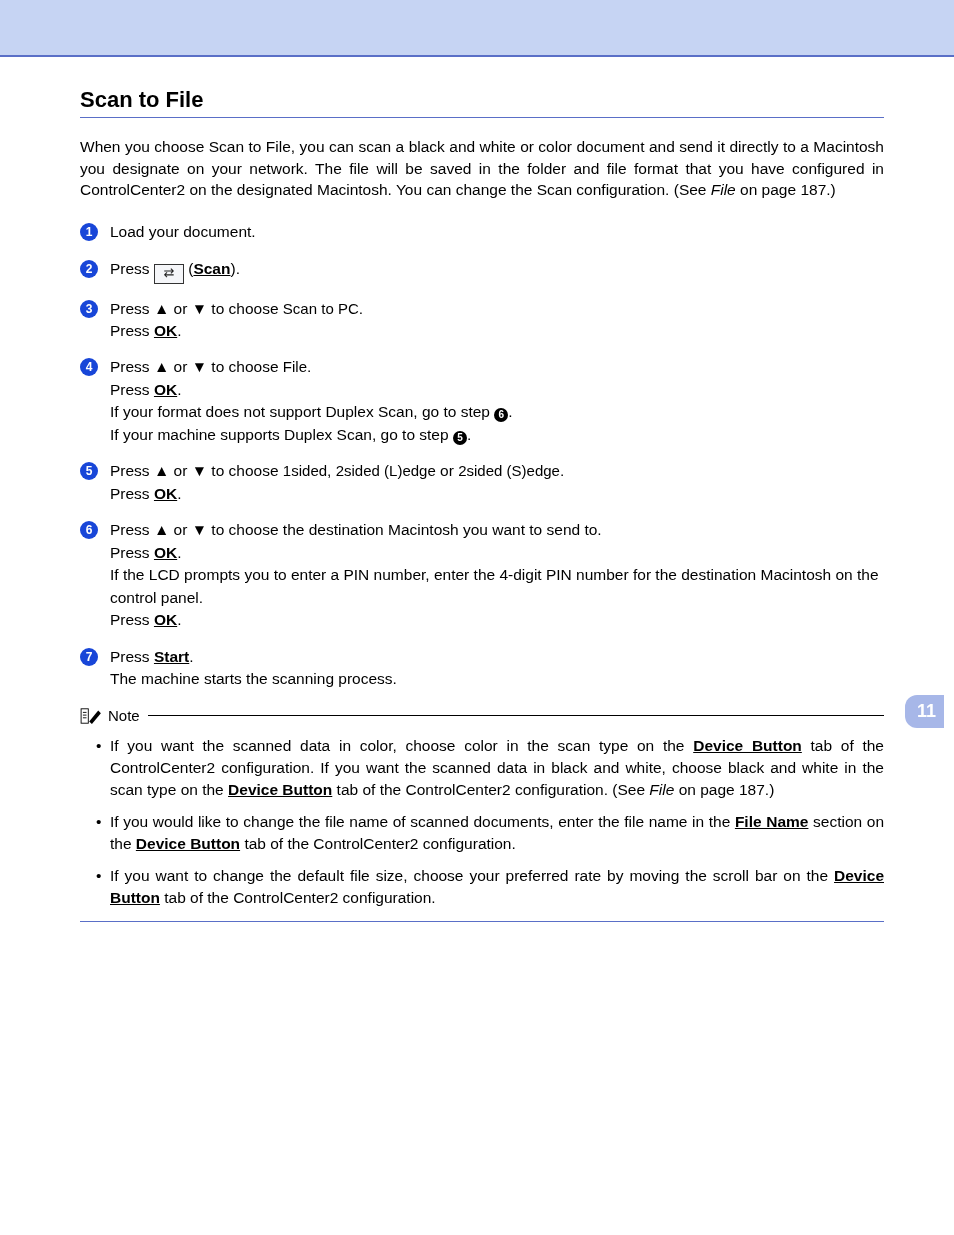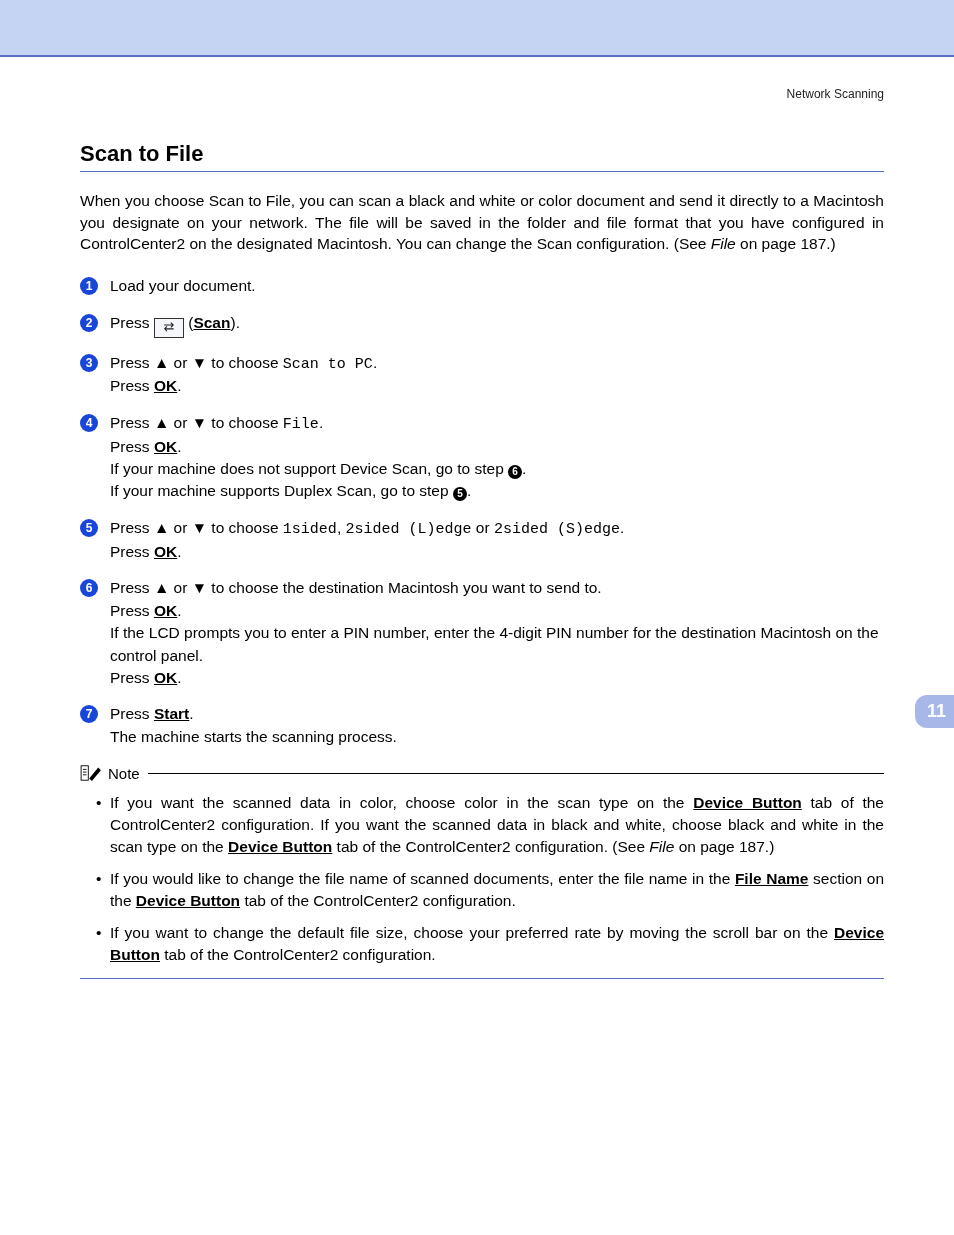--- a/index.html
+++ b/index.html
@@ -60,21 +60,21 @@
     font-weight: bold;
     text-align: center;
     line-height: 18px;
     margin-right: 12px;
     margin-top: 2px;
   }
   .step-body {
     flex: 1 1 auto;
   }
   .mono {
-    font-family: Liberation Mono, monospace;
+    font-family: Liberation Sans, sans-serif;
     font-size: 15px;
   }
   .arrow { font-family: Arial, sans-serif; }
   .scan-btn {
     display: inline-block;
     width: 28px;
     height: 18px;
     border: 1px solid #333;
     background: #f5f6f9;
     vertical-align: -3px;
@@ -91,21 +91,21 @@
     background: #000;
     color: #fff;
     font-size: 10px;
     font-weight: bold;
     text-align: center;
     line-height: 14px;
     vertical-align: -1px;
   }
   .side-tab {
     position: absolute;
-    right: 0;
+    right: 10px;
     top: 695px;
     background: #a7b7e8;
     color: #fff;
     font-size: 18px;
     font-weight: bold;
     border-radius: 12px 0 0 12px;
     padding: 6px 8px 6px 12px;
   }
   .note-block {
     margin-top: 16px;
@@ -167,21 +167,20 @@
 <body>
 <div class="page-wrap">
 
 <div class="top-bar"></div>
 
 <div class="side-tab">11</div>
 <div class="page-num-box">208</div>
 
 <div class="page-content">
 
-  <div class="header-label">Network Scanning</div>
 
   <h1 class="section-title">Scan to File</h1>
   <div class="under-title-line"></div>
 
   <p class="intro">
     <span>When you choose Scan to File, you can scan a black and white or color document and send it directly to a Macintosh you designate on your network. The file will be saved in the folder and file format that you have configured in ControlCenter2 on the designated Macintosh. You can change the Scan configuration. (See </span><span class="italic">File</span><span> on page 187.)</span>
   </p>
 
   <div class="step">
     <div class="step-num">1</div>
@@ -202,21 +201,21 @@
       <span>Press </span><span class="arrow">▲</span><span> or </span><span class="arrow">▼</span><span> to choose </span><span class="mono">Scan to PC</span><span>.</span><br>
       <span>Press </span><span class="bold">OK</span><span>.</span>
     </div>
   </div>
 
   <div class="step">
     <div class="step-num">4</div>
     <div class="step-body">
       <span>Press </span><span class="arrow">▲</span><span> or </span><span class="arrow">▼</span><span> to choose </span><span class="mono">File</span><span>.</span><br>
       <span>Press </span><span class="bold">OK</span><span>.</span><br>
-      <span>If your machine does not support Device Scan, go to step </span><span class="inline-bullet">6</span><span>.</span><br>
+      <span>If your format does not support Duplex Scan, go to step </span><span class="inline-bullet">6</span><span>.</span><br>
       <span>If your machine supports Duplex Scan, go to step </span><span class="inline-bullet">5</span><span>.</span>
     </div>
   </div>
 
   <div class="step">
     <div class="step-num">5</div>
     <div class="step-body">
       <span>Press </span><span class="arrow">▲</span><span> or </span><span class="arrow">▼</span><span> to choose </span><span class="mono">1sided</span><span>, </span><span class="mono">2sided (L)edge</span><span> or </span><span class="mono">2sided (S)edge</span><span>.</span><br>
       <span>Press </span><span class="bold">OK</span><span>.</span>
     </div>

